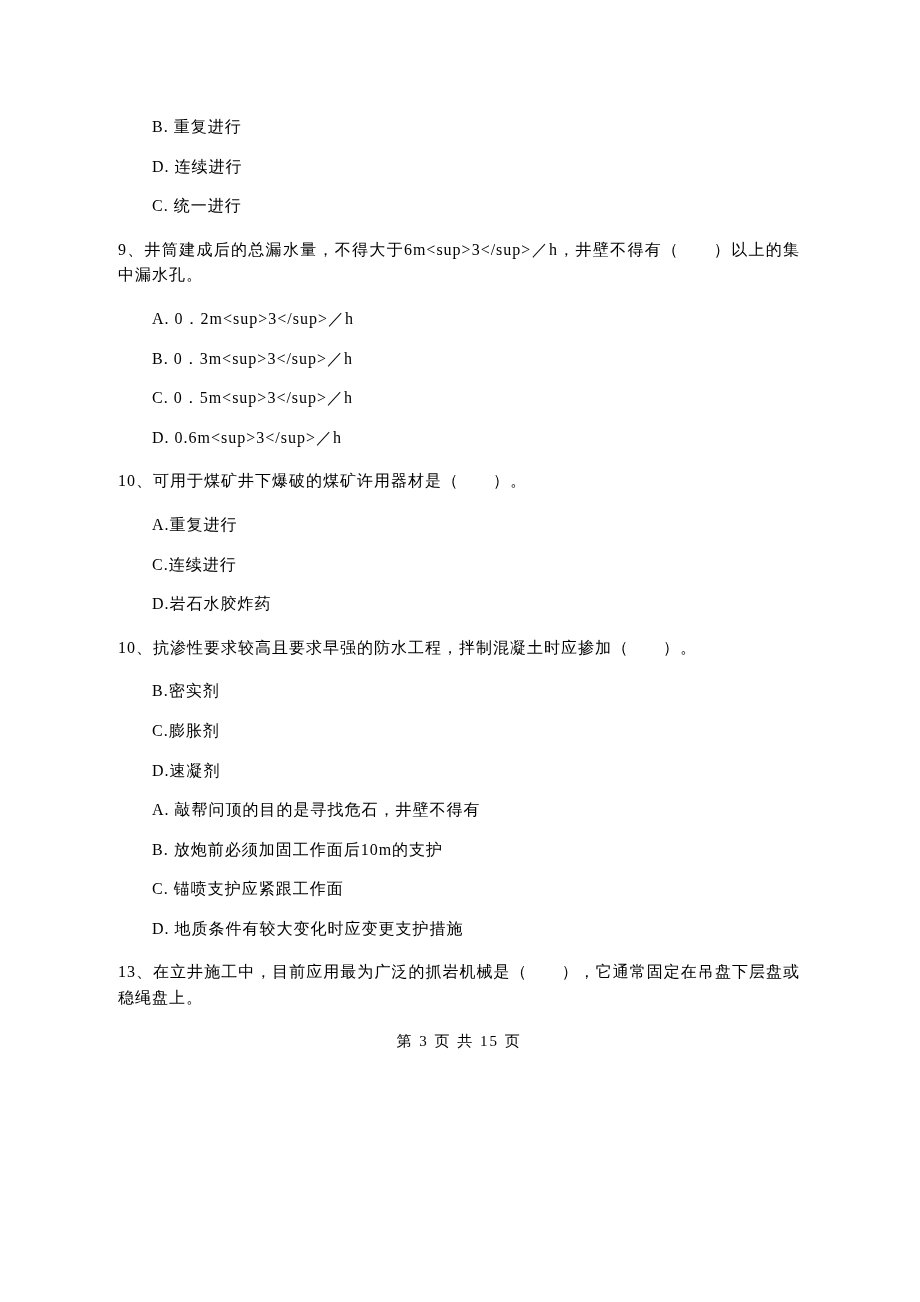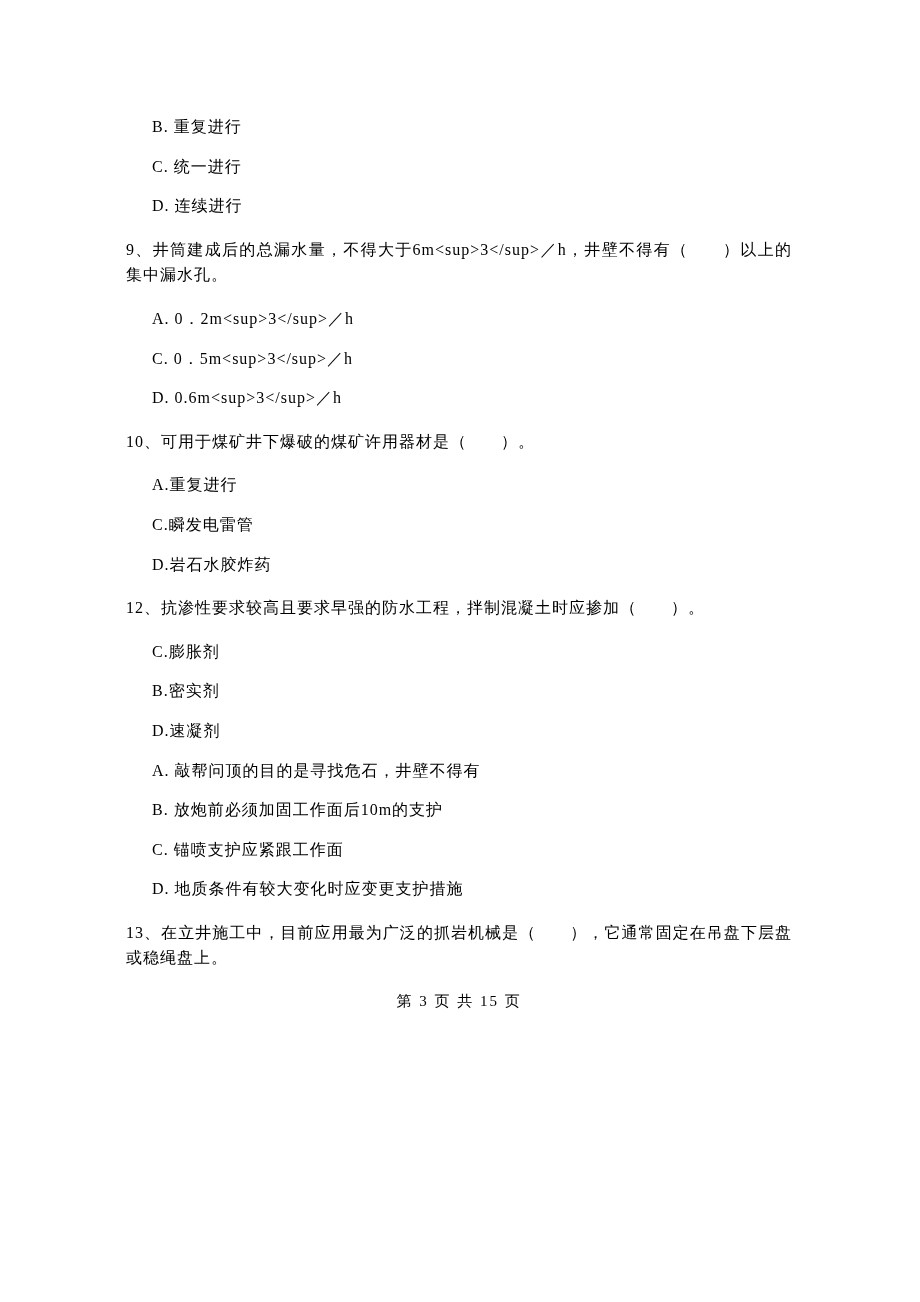--- a/index.html
+++ b/index.html
@@ -13,52 +13,53 @@
       width: 920px;
     }
     .page {
       padding: 100px 112px 40px 110px;
     }
     .option {
       margin: 14px 0 14px 42px;
       letter-spacing: 1px;
     }
     .question {
-      margin: 18px 16px;
+      margin: 18px 8px;
       letter-spacing: 1px;
       text-align: justify;
     }
     .footer {
       text-align: center;
       font-size: 15px;
       letter-spacing: 2px;
     }
   </style>
 </head>
 <body>
 
 <div class="page">
 
   <div class="option">B. 重复进行</div>
+  <div class="option">D. 连续进行</div>
   <div class="option">C. 统一进行</div>
-  <div class="option">D. 连续进行</div>
 
   <div class="question">9、井筒建成后的总漏水量，不得大于6m&lt;sup&gt;3&lt;/sup&gt;／h，井壁不得有（　　）以上的集中漏水孔。</div>
   <div class="option">A. 0．2m&lt;sup&gt;3&lt;/sup&gt;／h</div>
+  <div class="option">B. 0．3m&lt;sup&gt;3&lt;/sup&gt;／h</div>
   <div class="option">C. 0．5m&lt;sup&gt;3&lt;/sup&gt;／h</div>
   <div class="option">D. 0.6m&lt;sup&gt;3&lt;/sup&gt;／h</div>
 
   <div class="question">10、可用于煤矿井下爆破的煤矿许用器材是（　　）。</div>
   <div class="option">A.重复进行</div>
-  <div class="option">C.瞬发电雷管</div>
+  <div class="option">C.连续进行</div>
   <div class="option">D.岩石水胶炸药</div>
 
-  <div class="question">12、抗渗性要求较高且要求早强的防水工程，拌制混凝土时应掺加（　　）。</div>
+  <div class="question">10、抗渗性要求较高且要求早强的防水工程，拌制混凝土时应掺加（　　）。</div>
+  <div class="option">B.密实剂</div>
   <div class="option">C.膨胀剂</div>
-  <div class="option">B.密实剂</div>
   <div class="option">D.速凝剂</div>
 
   <div class="option">A. 敲帮问顶的目的是寻找危石，井壁不得有</div>
   <div class="option">B. 放炮前必须加固工作面后10m的支护</div>
   <div class="option">C. 锚喷支护应紧跟工作面</div>
   <div class="option">D. 地质条件有较大变化时应变更支护措施</div>
 
   <div class="question">13、在立井施工中，目前应用最为广泛的抓岩机械是（　　），它通常固定在吊盘下层盘或稳绳盘上。</div>
 
   <div class="footer">第 3 页 共 15 页</div>

